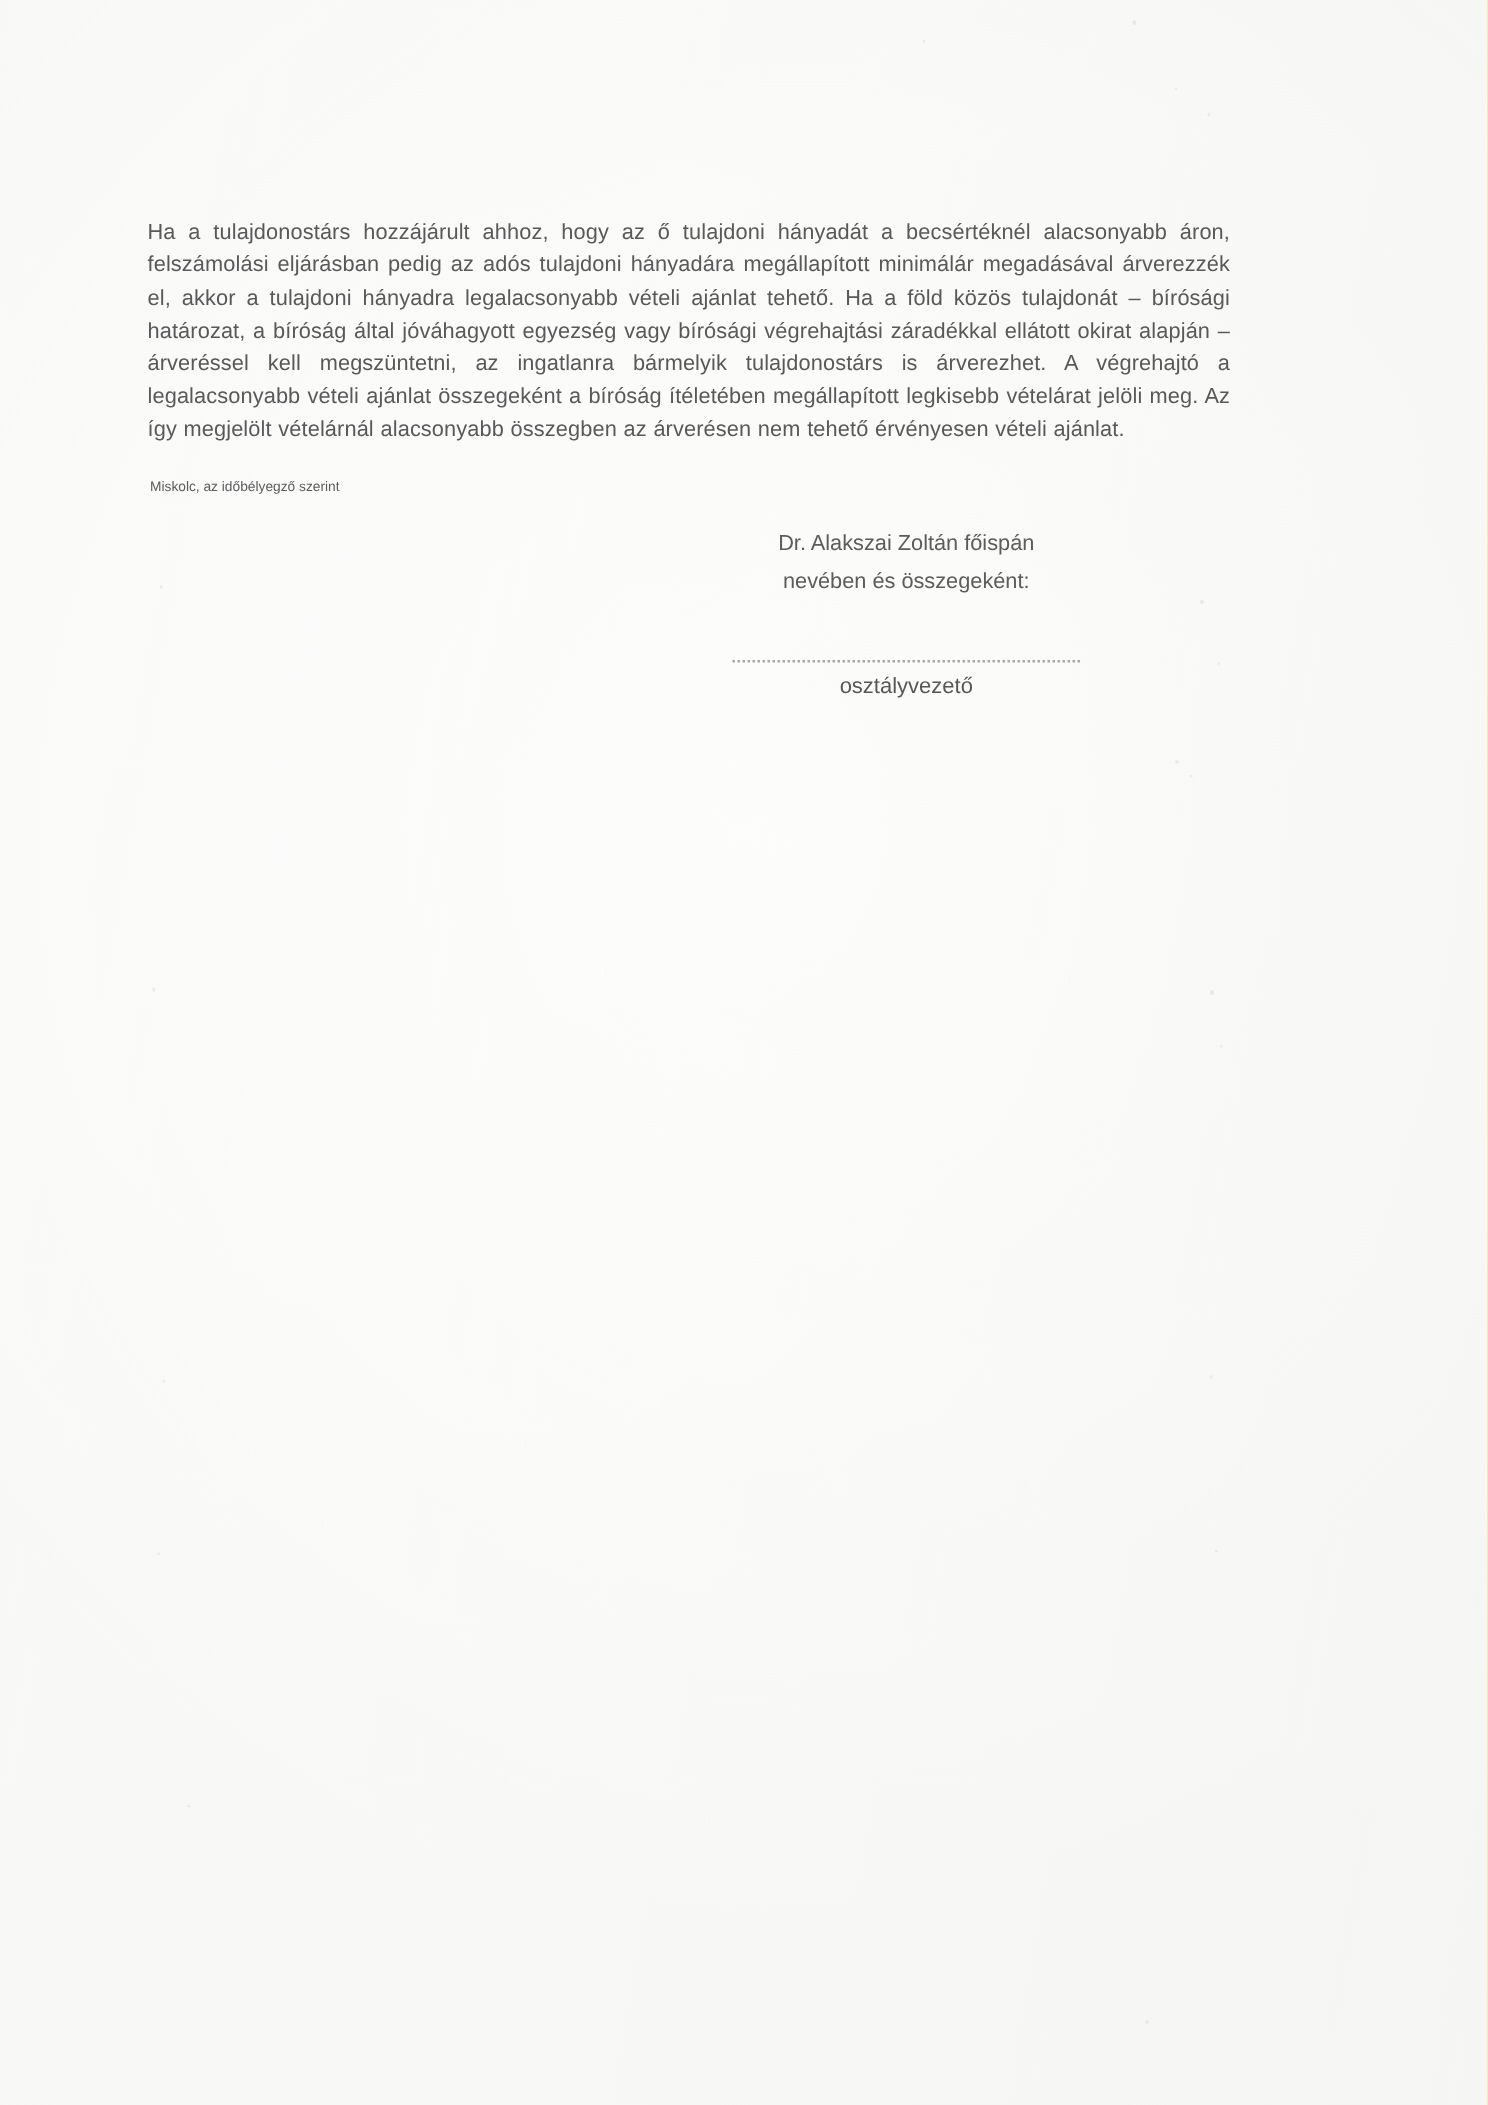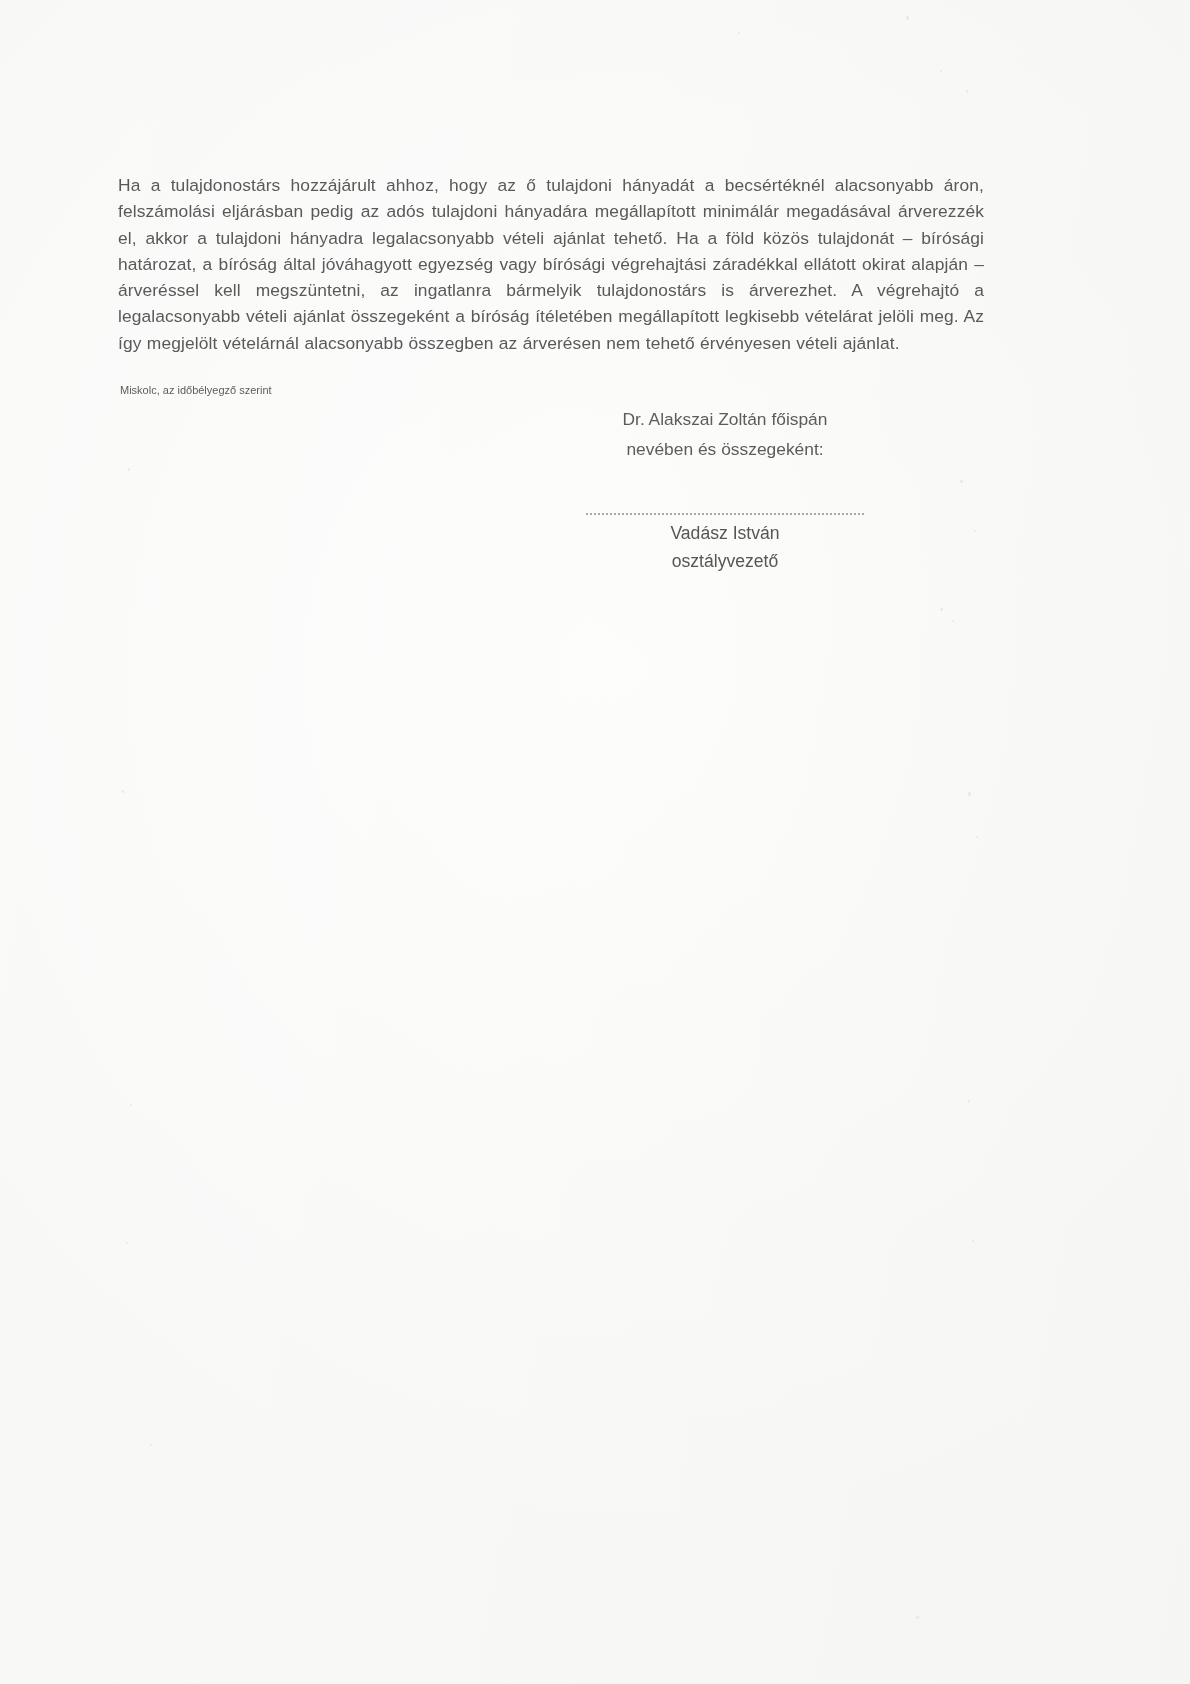--- a/index.html
+++ b/index.html
@@ -67,21 +67,21 @@
     font-size: 11px;
     line-height: 24px;
     color: #5c5c5c;
     white-space: nowrap;
   }
 
   
   .sig-block {
     position: absolute;
     left: 530px;
-    top: 404px;
+    top: 419px;
     width: 390px;
     text-align: center;
   }
 
   .sig-line {
     font-size: 17.4px;
     line-height: 30px;
     color: #5c5c5c;
     white-space: nowrap;
   }
@@ -146,21 +146,20 @@
   <div class="body-block">
     <p class="body-para">Ha a tulajdonostárs hozzájárult ahhoz, hogy az ő tulajdoni hányadát a becsértéknél alacsonyabb áron, felszámolási eljárásban pedig az adós tulajdoni hányadára megállapított minimálár megadásával árverezzék el, akkor a tulajdoni hányadra legalacsonyabb vételi ajánlat tehető. Ha a föld közös tulajdonát – bírósági határozat, a bíróság által jóváhagyott egyezség vagy bírósági végrehajtási záradékkal ellátott okirat alapján – árveréssel kell megszüntetni, az ingatlanra bármelyik tulajdonostárs is árverezhet. A végrehajtó a legalacsonyabb vételi ajánlat összegeként a bíróság ítéletében megállapított legkisebb vételárat jelöli meg. Az így megjelölt vételárnál alacsonyabb összegben az árverésen nem tehető érvényesen vételi ajánlat.</p>
   </div>
 
   <div class="place-line">Miskolc, az időbélyegző szerint</div>
 
   <div class="sig-block">
     <div class="sig-line">Dr. Alakszai Zoltán főispán</div>
     <div class="sig-line">nevében és összegeként:</div>
     <div class="sig-rule"></div>
-    <div class="sig-name">Vadász István</div>
     <div class="sig-title">osztályvezető</div>
   </div>
 
   <div class="footer">
 
     
 
     
 
     

